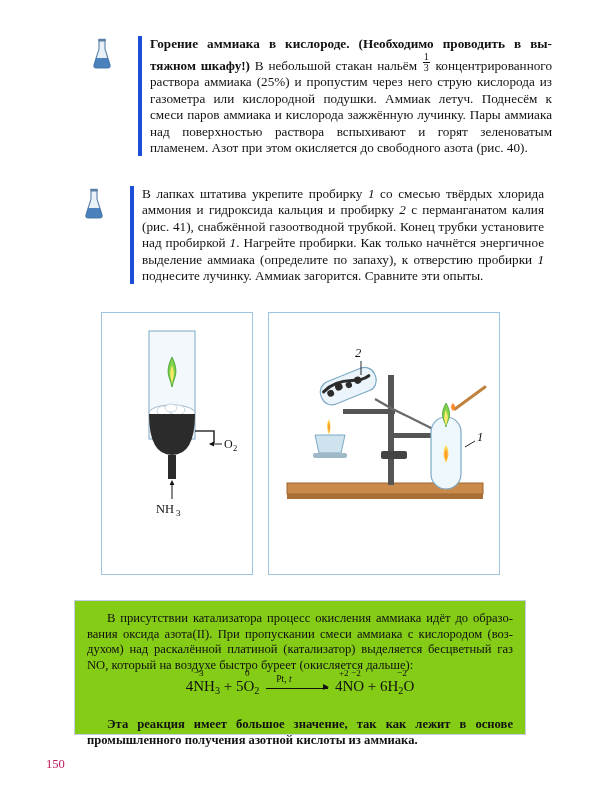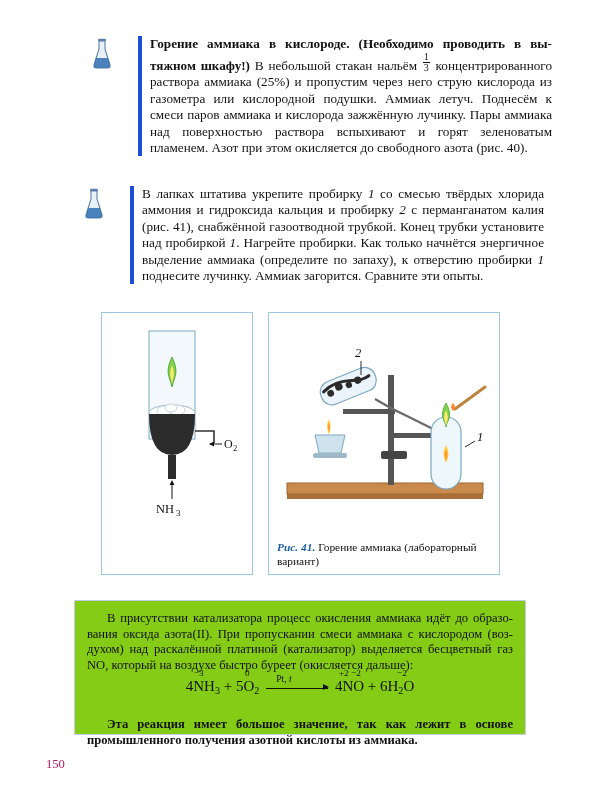--- a/index.html
+++ b/index.html
@@ -254,23 +254,20 @@
 
         <line x1="186" y1="96" x2="216" y2="74" stroke="#c0833f" stroke-width="3" stroke-linecap="round"></line>
         <path d="M184 98 Q180 94 184 90 Q188 94 184 98 Z" fill="#ff8a2b"></path>
 
         <line x1="92" y1="48" x2="92" y2="62" stroke="#111" stroke-width="0.9"></line>
         <text x="86" y="44" font-family="Liberation Serif, serif" font-size="12.5" font-style="italic" fill="#111">2</text>
         <line x1="196" y1="134" x2="206" y2="128" stroke="#111" stroke-width="0.9"></line>
         <text x="208" y="128" font-family="Liberation Serif, serif" font-size="12.5" font-style="italic" fill="#111">1</text>
       </svg>
     </div>
-    <div class="fig-caption">
-      <span class="lbl">Рис. 41.</span><span> Горение аммиака (лабораторный вариант)</span>
-    </div>
   </div>
 
   <div class="note-box">
     <div class="note-text">
       <span class="ind">В присутствии катализатора процесс окисления аммиака идёт до образо­вания оксида азота(II). При пропускании смеси аммиака с кислородом (воз­духом) над раскалённой платиной (катализатор) выделяется бесцветный газ NO, который на воздухе быстро буреет (окисляется дальше):</span>
     </div>
 
     <div class="equation">
       <span class="eq-inner">
         <span style="position:relative;display:inline-block;">

